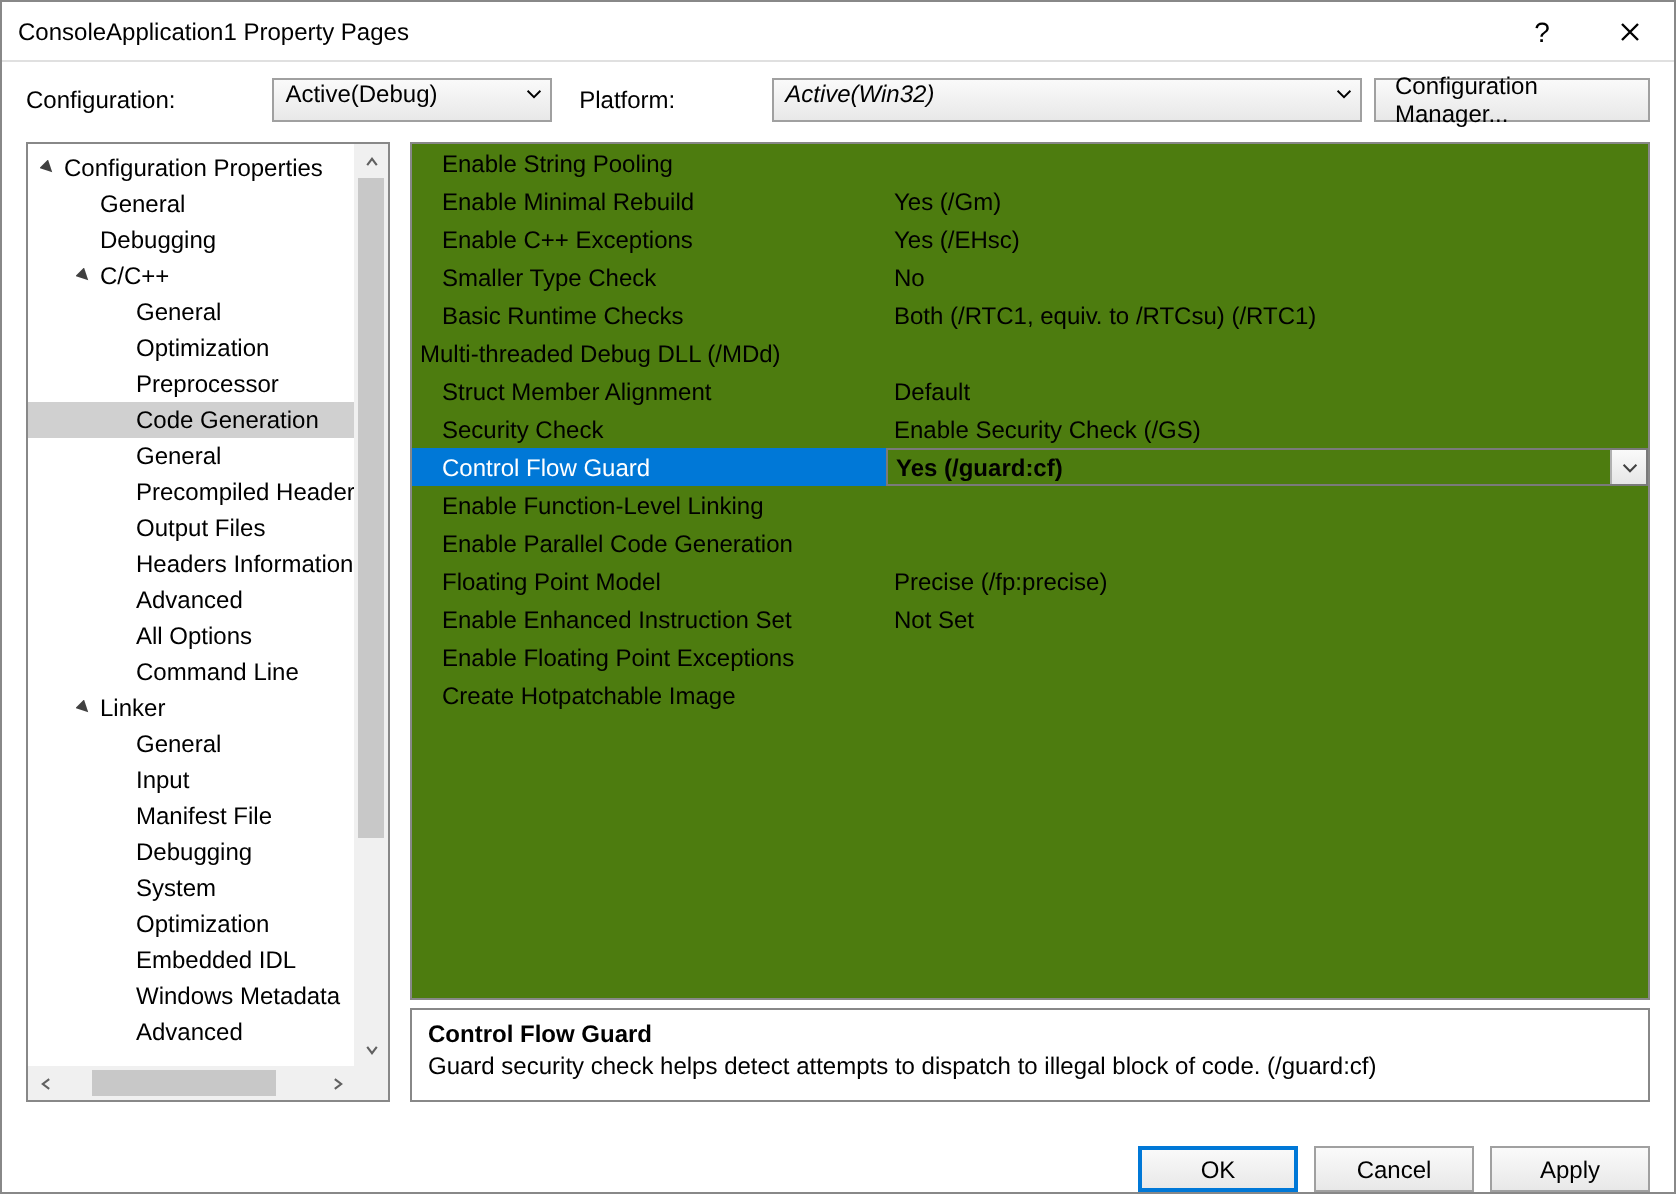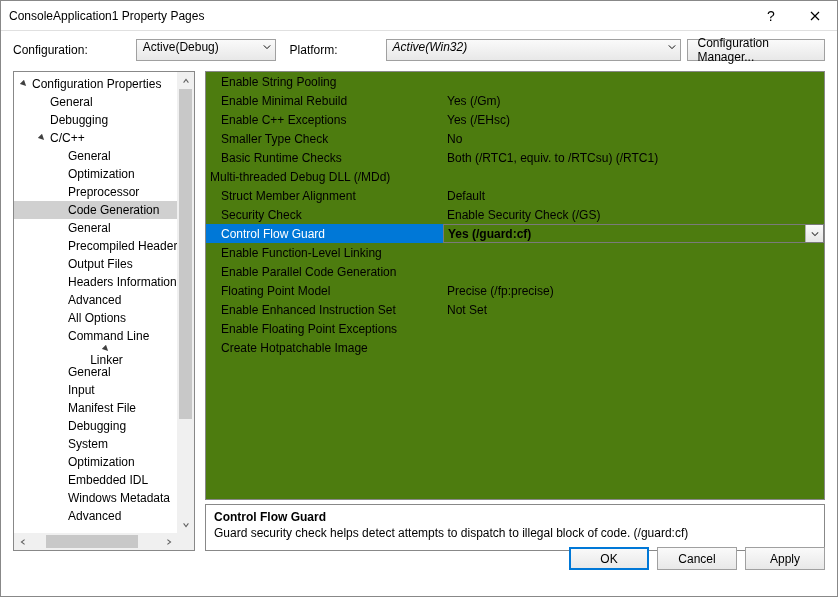--- a/index.html
+++ b/index.html
@@ -48,21 +48,21 @@
   .grid-row { display: flex; align-items: stretch; height: 19px; }
   .grid-row.selected .cell-name { background: #0078d7; color: #fff; }
   .cell-name { width: 237px; padding-left: 15px; display: flex; align-items: center; border-right: 0px solid transparent; }
   .cell-val  { flex: 1; padding-left: 4px; display: flex; align-items: center; position: relative; }
   .grid-row.selected .cell-val { font-weight: 700; border: 1px solid #7a7a7a; }
   .cell-val .dd-btn { position: absolute; right: 0; top: 0; bottom: 0; width: 18px; border-left: 1px solid #b0b0b0; background: linear-gradient(#fafafa,#e6e6e6); display:flex; align-items:center; justify-content:center; }
 
   .desc { border: 1px solid #888; border-top: 1px solid #888; margin-top: 4px; padding: 5px 8px 10px 8px; min-height: 46px; }
   .desc-title { font-weight: 700; margin-bottom: 2px; }
 
-  .footer { position: absolute; right: 12px; bottom: 26px; display: flex; gap: 8px; align-items: center; }
+  .footer { position: absolute; right: 12px; bottom: 0; display: flex; gap: 8px; align-items: center; }
   .footer .btn { width: 80px; height: 23px; }
   .footer .btn.primary { border: 1px solid #0078d7; box-shadow: inset 0 0 0 1px #0078d7; }
 
   .caret svg, .arrow svg { width: 8px; height: 8px; }
 </style>
 </head>
 <body>
 
 <div class="titlebar">
   <div class="titlebar-title">ConsoleApplication1 Property Pages</div>
@@ -146,21 +146,21 @@
         </div>
         <div class="tree-row" style="padding-left: 54px;">
           <span class="label">Advanced</span>
         </div>
         <div class="tree-row" style="padding-left: 54px;">
           <span class="label">All Options</span>
         </div>
         <div class="tree-row" style="padding-left: 54px;">
           <span class="label">Command Line</span>
         </div>
-        <div class="tree-row" style="padding-left: 22px; flex-direction: column;">
+        <div class="tree-row" style="padding-left: 22px;">
           <span class="expander">
             <svg viewBox="0 0 8 8">
               <path d="M1 1 L7 4 L1 7 Z" fill="#404040" transform="rotate(45 4 4)"></path>
             </svg>
           </span>
           <span class="label">Linker</span>
         </div>
         <div class="tree-row" style="padding-left: 54px;">
           <span class="label">General</span>
         </div>

